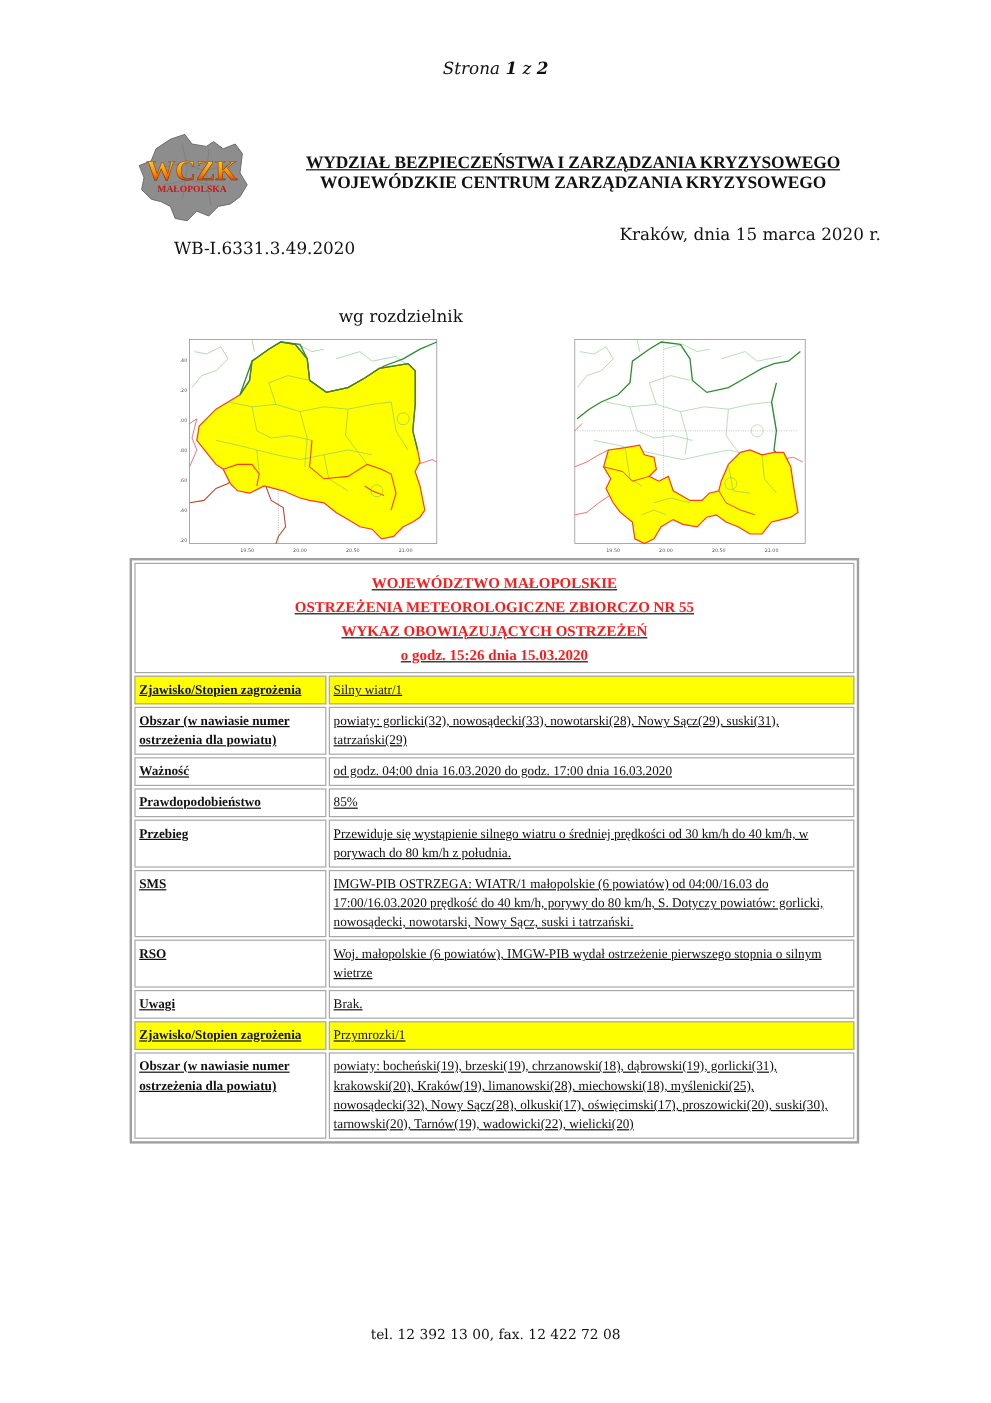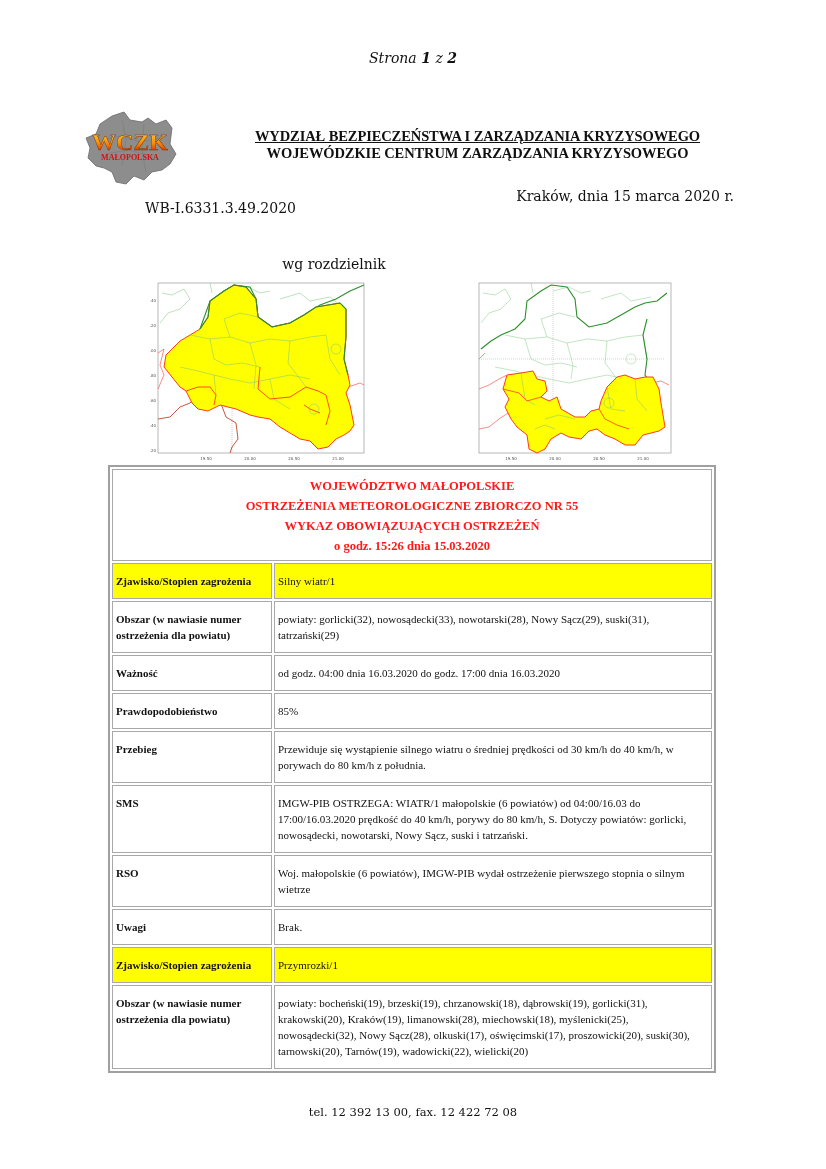--- a/index.html
+++ b/index.html
@@ -1,33 +1,33 @@
 <!DOCTYPE html>
 <html><head>
 <meta charset="utf-8">
 <style>
   html, body { margin: 0; padding: 0; background: #ffffff; }
   body { width: 826px; height: 1169px; position: relative; overflow: hidden;
          font-family: "DejaVu Serif", "Liberation Serif", serif; color: #111; }
   .abs { position: absolute; }
   #page-num { top: 50px; left: 0; width: 826px; text-align: center; font-size: 14px; font-style: italic; }
   #page-num b { font-weight: bold; }
-  #logo { left: 82px; top: 110px; width: 96px; height: 80px; }
+  #logo { left: 112px; top: 110px; width: 96px; height: 80px; }
   #header-lines { left: 220px; top: 128px; width: 515px; text-align: center;
                   font-family: "Liberation Serif", serif; font-weight: bold; font-size: 14.5px; line-height: 17px; letter-spacing: -0.1px; }
   #header-lines .l1 { text-decoration: underline; }
   #ref { left: 145px; top: 188px; font-size: 14px; margin-top: 12px; }
   #date { right: 92px; top: 188px; font-size: 14px; text-align: right; }
   #distrib { top: 256px; left: 0; width: 668px; text-align: center; font-size: 14px; }
   .map { top: 279px; height: 186px; background: #fff; }
   #map1 { left: 150px; width: 218px; }
   #map2 { left: 475px; width: 200px; }
   #warn-table { left: 108px; top: 465px; width: 608px; border-collapse: separate; border-spacing: 2px;
-                border: 2px solid #a0a0a0; background: #fff; font-family: "Liberation Serif", serif; font-size: 11px; }
-  #warn-table td { border: 1px solid #a8a8a8; padding: 9px 3px; vertical-align: top; line-height: 16px; }
+                border: 2px solid #a0a0a0; background: #fff; font-family: "Liberation Serif", serif; font-size: 11px; text-decoration: underline; }
+  #warn-table td { border: 1px solid #a8a8a8; padding: 3px 3px; vertical-align: top; line-height: 16px; }
   #warn-table td.lab { width: 152px; font-weight: bold; }
   #warn-table td.hdr { text-align: center; color: #ff1a1a; font-weight: bold; font-size: 12.5px; line-height: 20px; padding: 6px 0 4px 0; }
   #warn-table tr.yel td { background: #ffff00; }
   #footer { top: 1105px; left: 0; width: 826px; text-align: center; font-size: 11.5px; }
   .tick { font-family: "DejaVu Sans", sans-serif; font-size: 4px; fill: #555; }
 </style>
 </head>
 <body>
 
 <div id="page-num" class="abs">

